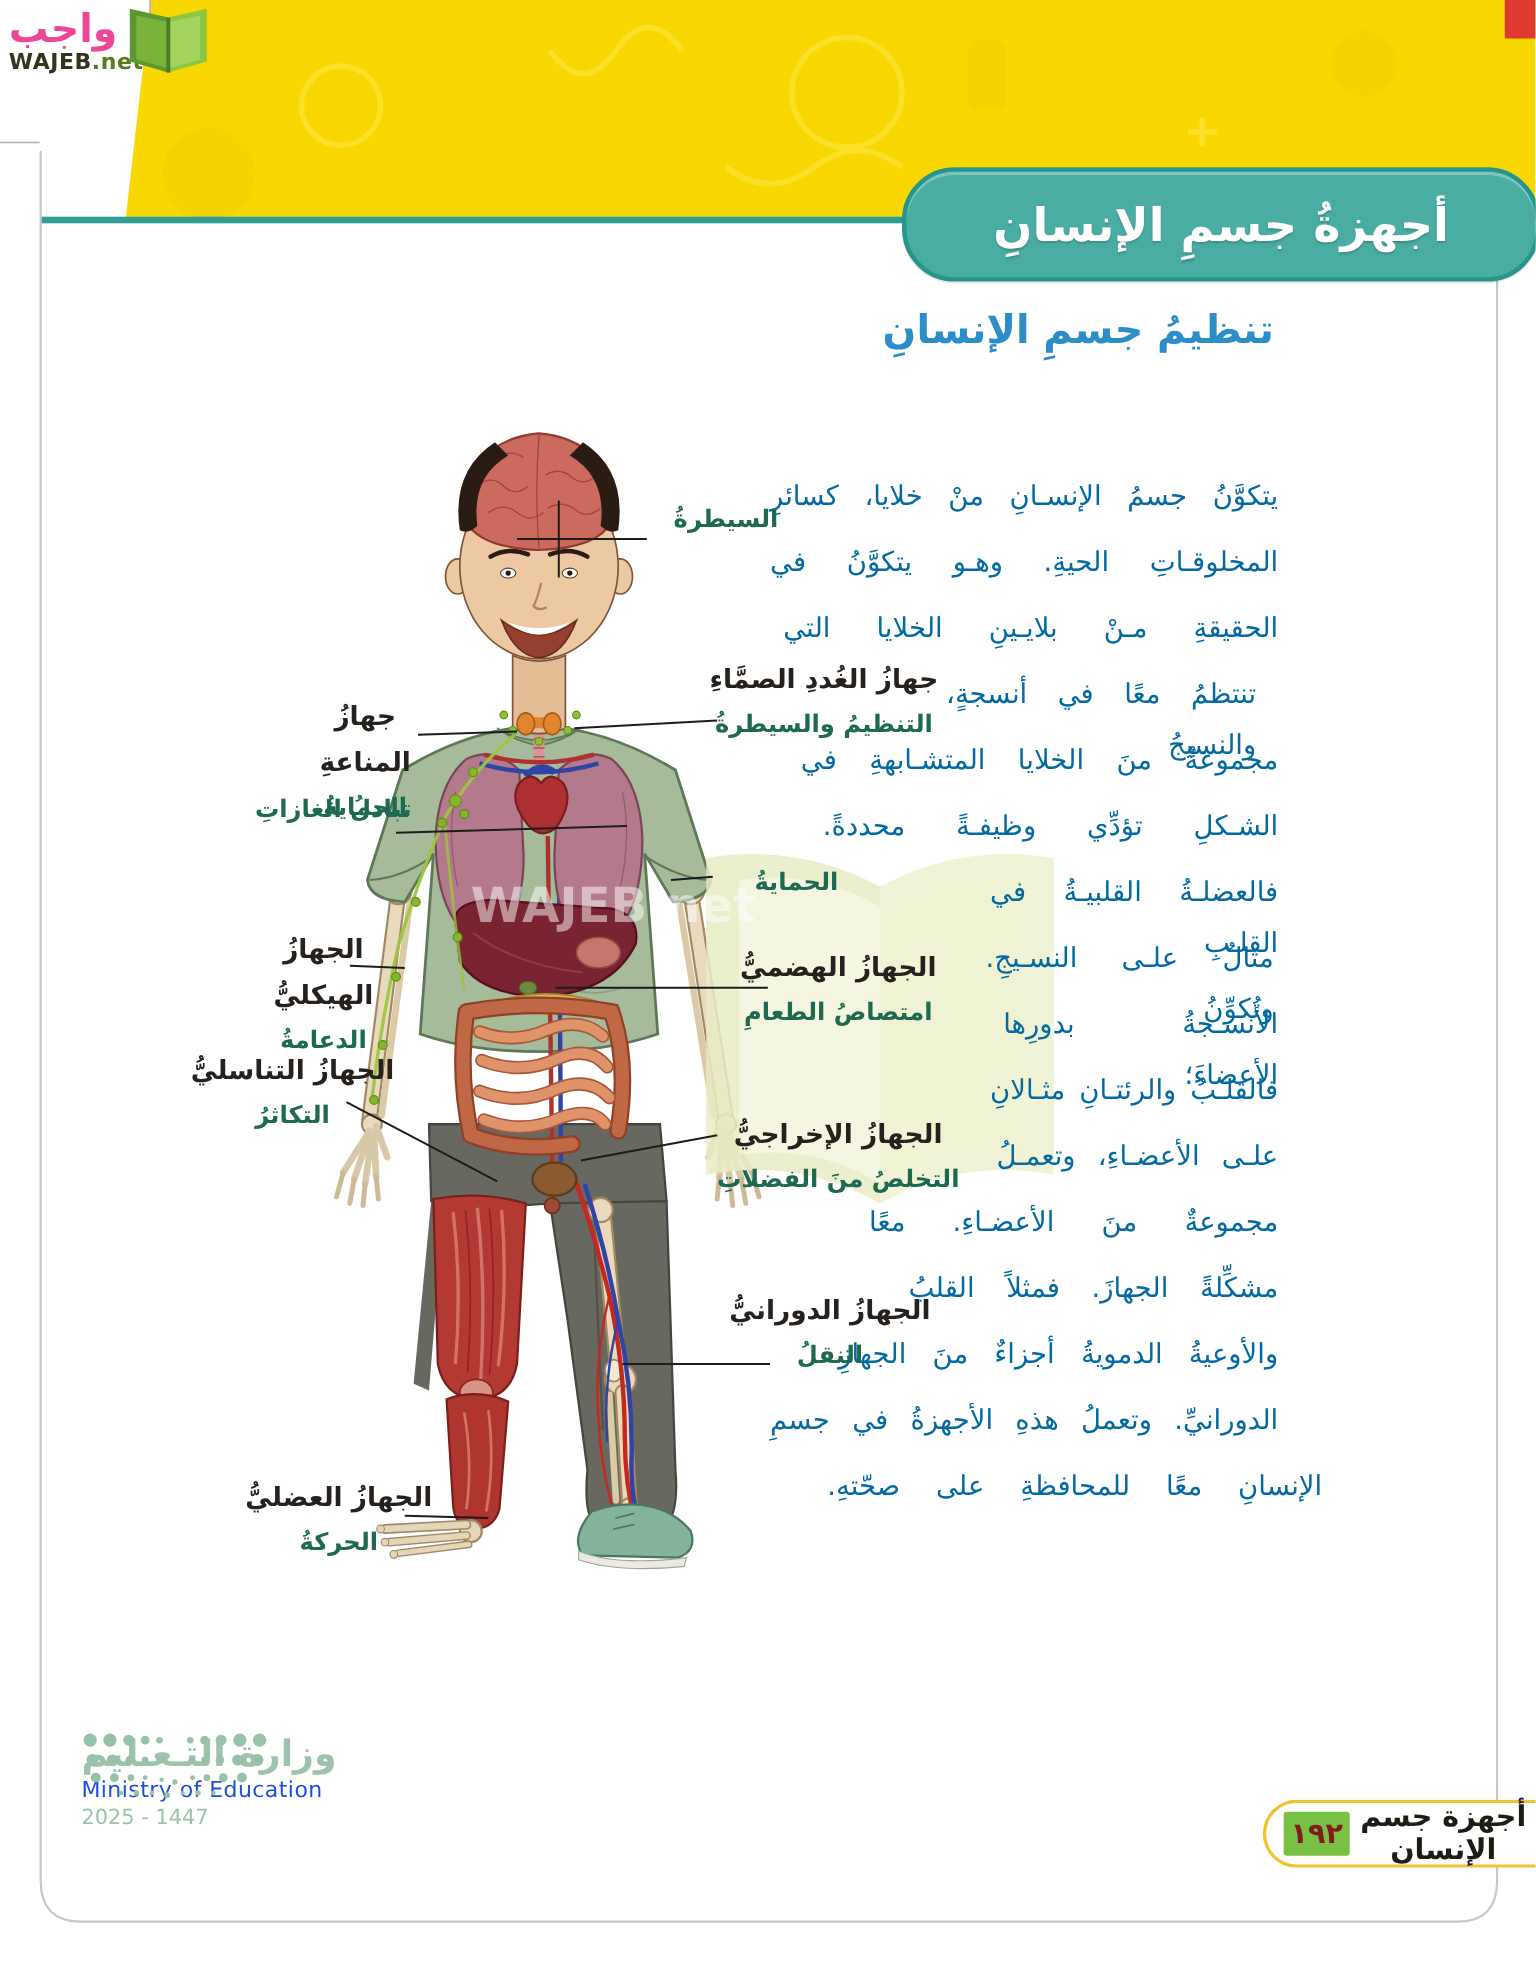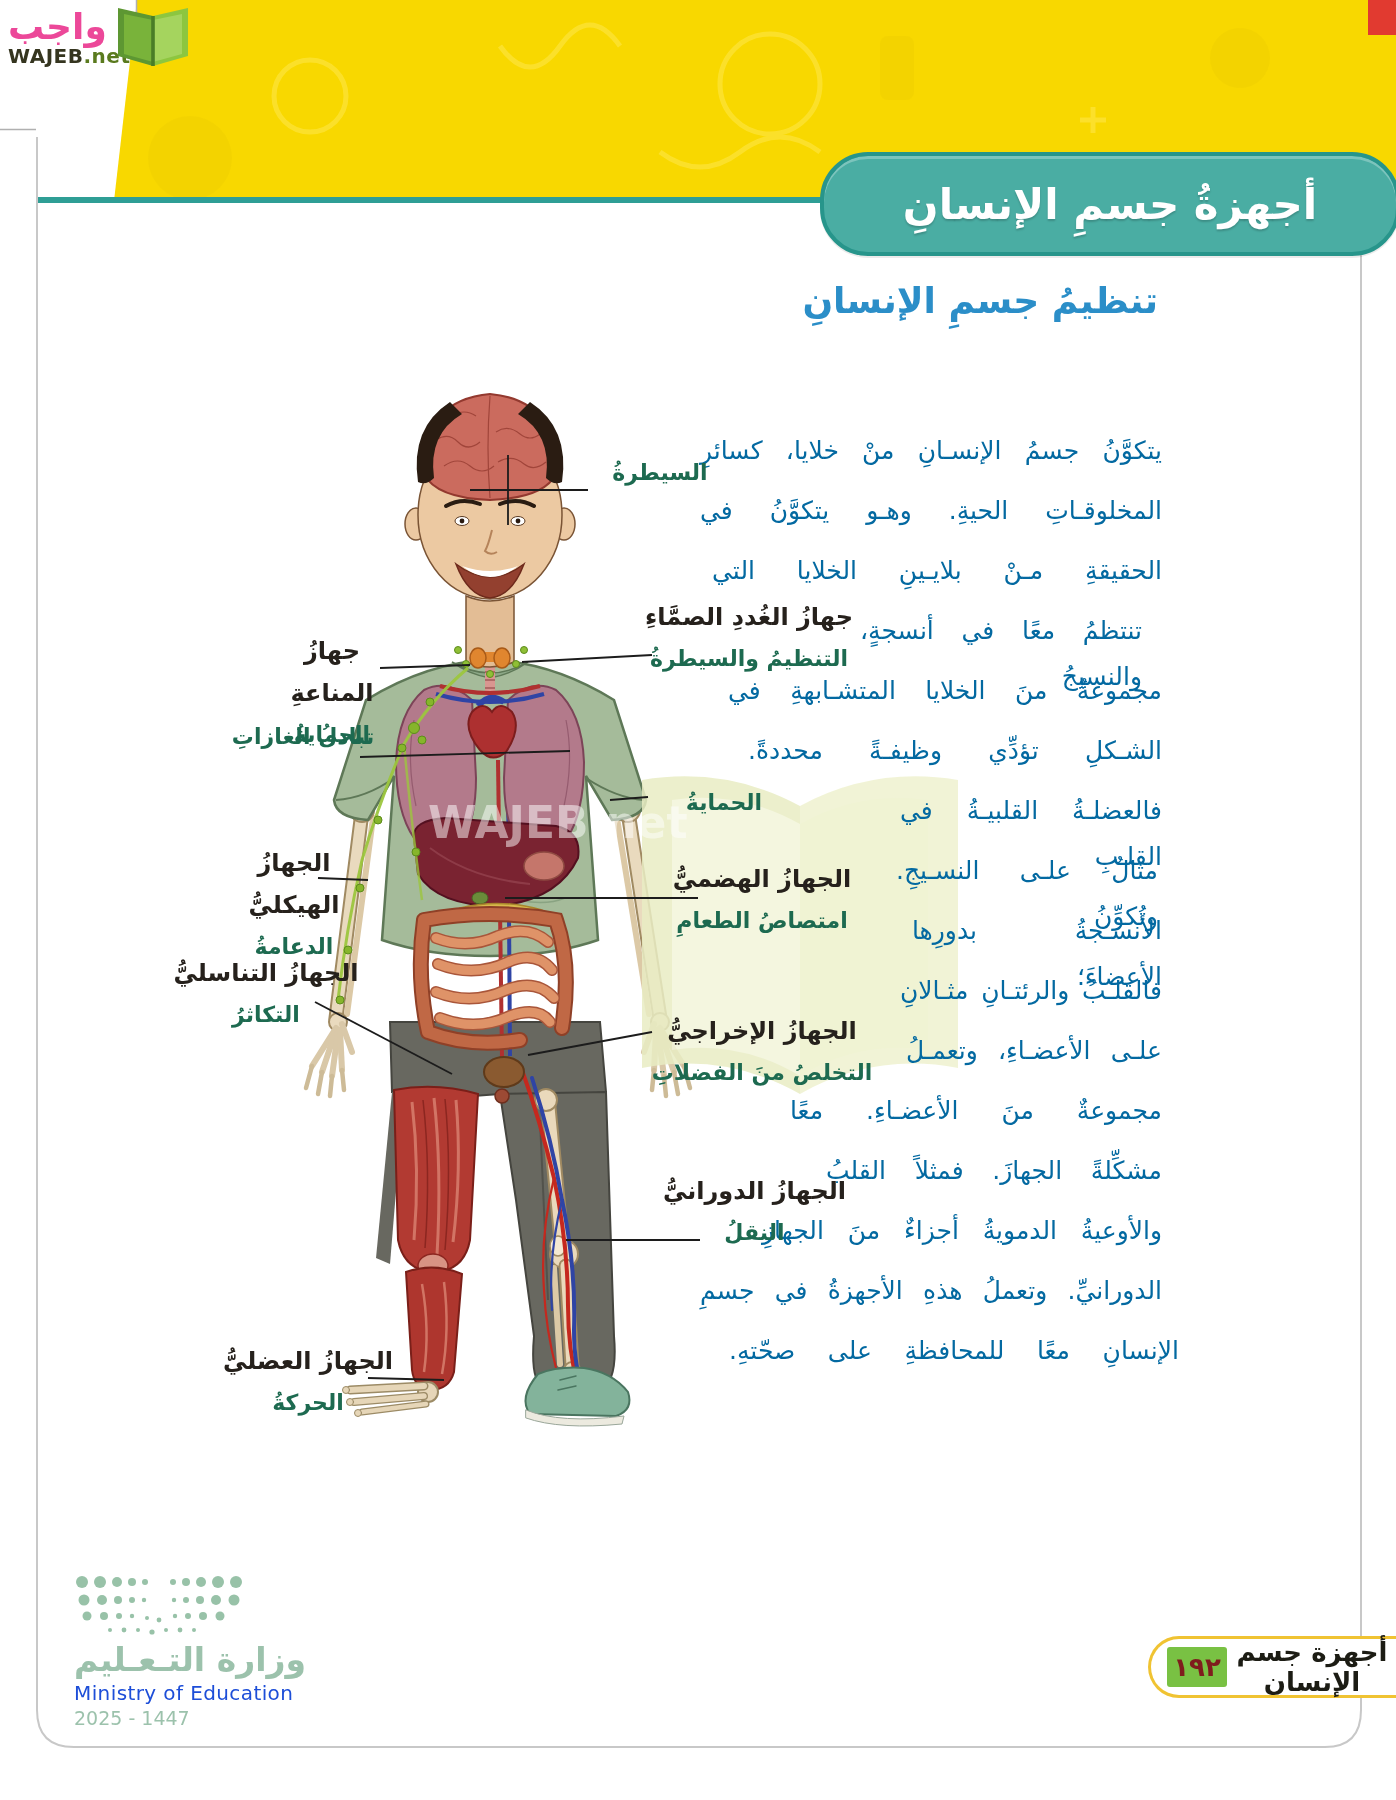--- a/index.html
+++ b/index.html
@@ -37,21 +37,21 @@
     text-align:justify;text-align-last:justify;height:46px;line-height:46px;
   }
   
   .dlabel{position:absolute;z-index:6;text-align:center;direction:rtl;font-weight:bold;}
   .dlabel .sys{display:block;font-size:24px;color:#26211c;line-height:42px;}
   .dlabel .fn{display:block;font-size:22px;color:#1d6a50;line-height:42px;}
   
   #scene{position:absolute;left:0;top:0;z-index:2;}
   
   .ministry{position:absolute;left:74px;top:1574px;z-index:5;width:250px;}
-  .ministry .ar{direction:rtl;text-align:left;font-size:33px;font-weight:bold;color:#9cc2ac;margin-top:66px;}
+  .ministry .ar{direction:rtl;text-align:left;font-size:33px;font-weight:bold;color:#9cc2ac;}
   .ministry .en{font-size:20px;color:#1d4ed8;letter-spacing:.4px;margin-top:2px;}
   .ministry .yr{font-size:19px;color:#9cc2ac;margin-top:2px;}
   .ministry svg{position:absolute;left:0;top:0;}
   
   .footer-pill{
     position:absolute;left:1148px;top:1636px;width:260px;height:56px;z-index:6;
     background:#ffffff;border:3px solid #f0c332;border-right:none;
     border-radius:32px 0 0 32px;display:flex;align-items:center;direction:ltr;
   }
   .page-num{
@@ -375,21 +375,21 @@
 <div class="pline" style="left:748px;top:728px;width:414px">الشـكلِ تؤدِّي وظيفـةً محددةً.</div>
 <div class="pline" style="left:900px;top:788px;width:262px">فالعضلـةُ القلبيـةُ في القلـبِ</div>
 <div class="pline" style="left:896px;top:848px;width:262px">مثالٌ علـى النسـيجِ. وتُكوِّنُ</div>
 <div class="pline" style="left:912px;top:908px;width:250px">الأنسـجةُ بدورِها الأعضاءَ؛</div>
 <div class="pline" style="left:900px;top:968px;width:262px">فالقلـبُ والرئتـانِ مثـالانِ</div>
 <div class="pline" style="left:906px;top:1028px;width:256px">علـى الأعضـاءِ، وتعمـلُ</div>
 <div class="pline" style="left:790px;top:1088px;width:372px">مجموعةٌ منَ الأعضـاءِ. معًا</div>
 <div class="pline" style="left:826px;top:1148px;width:336px">مشكِّلةً الجهازَ. فمثلاً القلبُ</div>
 <div class="pline" style="left:762px;top:1208px;width:400px">والأوعيةُ الدمويةُ أجزاءٌ منَ الجهازِ</div>
 <div class="pline" style="left:700px;top:1268px;width:462px">الدورانيِّ. وتعملُ هذهِ الأجهزةُ في جسمِ</div>
-<div class="pline" style="left:729px;top:1328px;width:450px">الإنسانِ معًا للمحافظةِ على صحّتهِ.</div>
+<div class="pline" style="left:752px;top:1328px;width:450px">الإنسانِ معًا للمحافظةِ على صحّتهِ.</div>
 
 <div class="dlabel" style="left:584px;top:452px;width:152px">
   <span class="fn">السيطرةُ</span>
 </div>
 <div class="dlabel" style="left:642px;top:596px;width:214px">
   <span class="sys">جهازُ الغُددِ الصمَّاءِ</span>
   <span class="fn">التنظيمُ والسيطرةُ</span>
 </div>
 <div class="dlabel" style="left:262px;top:630px;width:140px">
   <span class="sys">جهازُ المناعةِ</span>

